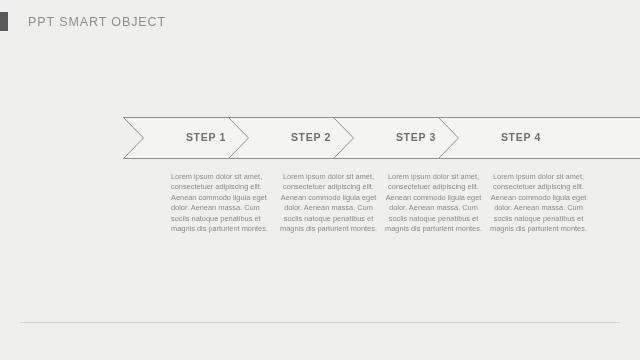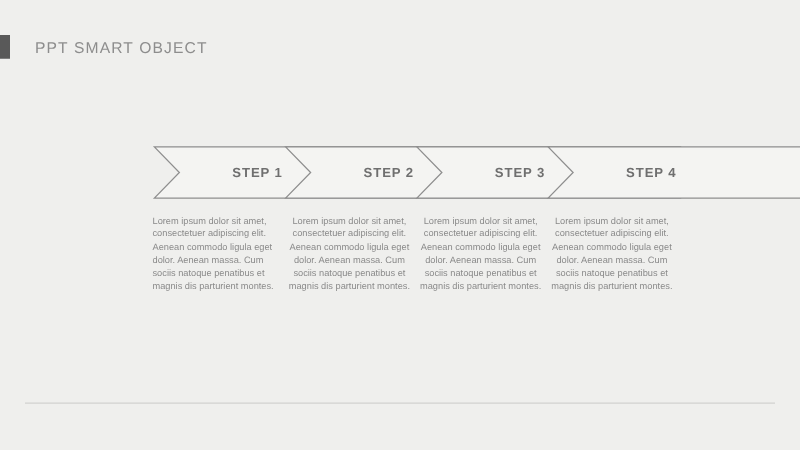--- a/index.html
+++ b/index.html
@@ -12,21 +12,21 @@
     background: #efefed;
     font-family: "Liberation Sans", sans-serif;
     overflow: hidden;
     position: relative;
   }
 
   
   #header {
     position: absolute;
     left: 0;
-    top: 28px;
+    top: 12px;
     height: 19px;
     display: flex;
     align-items: center;
   }
   #header-accent {
     width: 8px;
     height: 19px;
     background: #595959;
     flex: none;
   }
@@ -66,20 +66,21 @@
     dominant-baseline: middle;
   }
 
   
   #body-columns {
     position: absolute;
     left: 0;
     top: 172px;
     width: 640px;
     display: flex;
+    justify-content: center;
   }
   .body-col {
     width: 105px;
     font-size: 7.4px;
     line-height: 10.4px;
     color: #8a8a8a;
     text-align: center;
   }
   #body-columns .body-col:nth-child(1) {
     margin-left: 122px;

